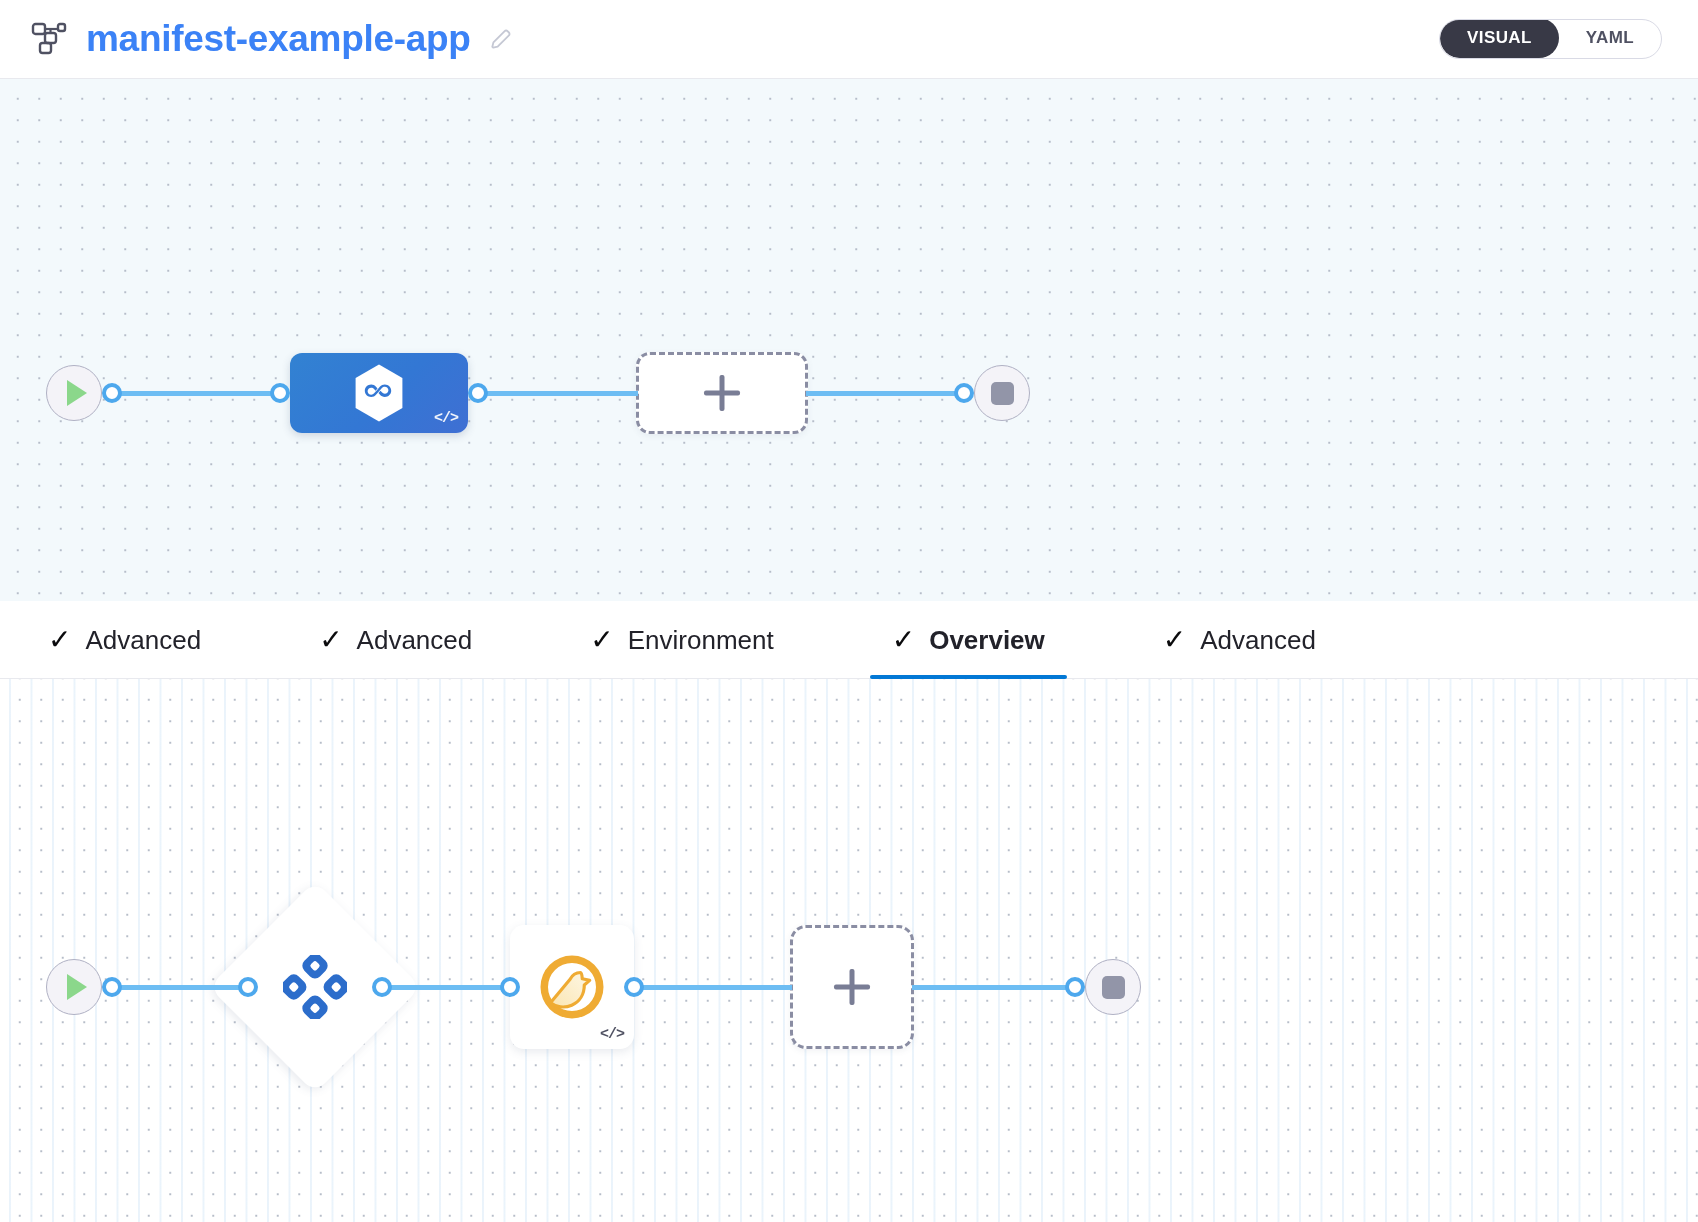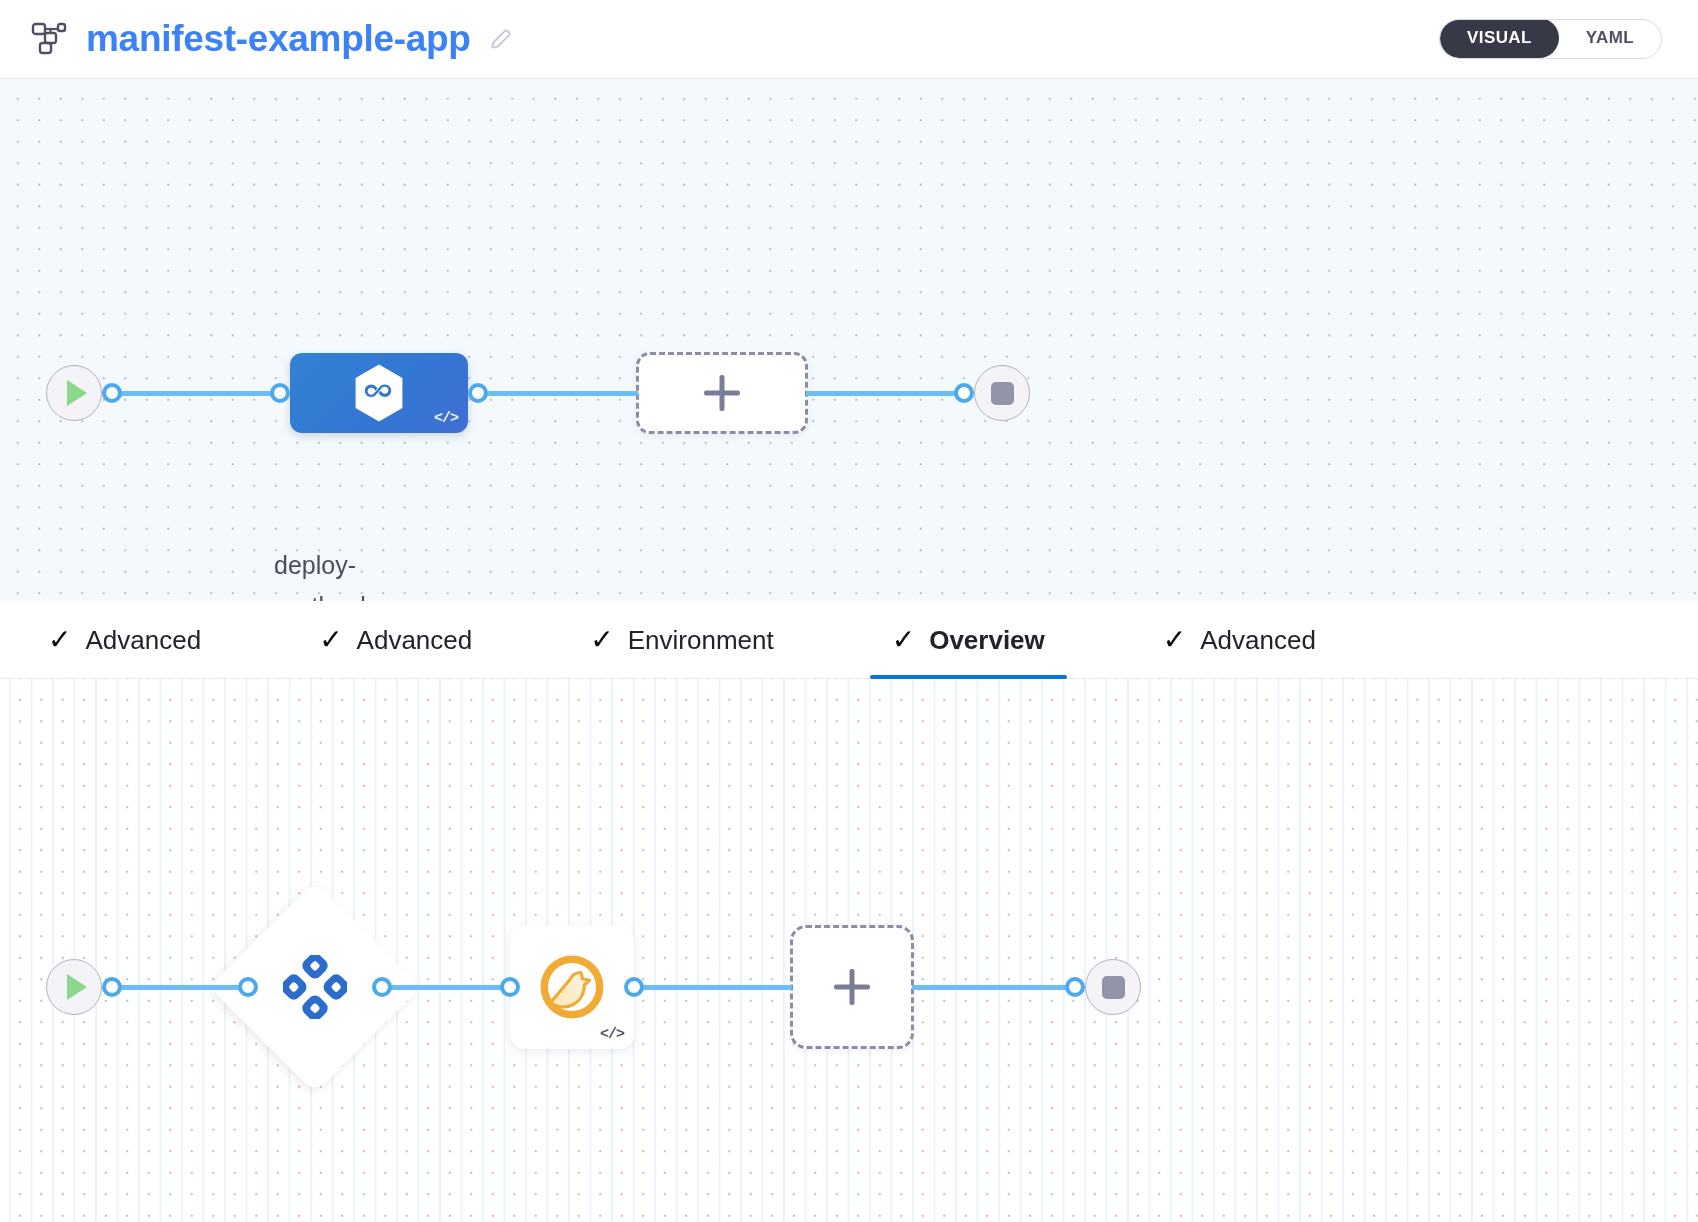--- a/index.html
+++ b/index.html
@@ -361,24 +361,20 @@
         <span class="plus"></span>
       </div>
 
       <div class="link" style="width:150px"></div>
       <div class="port"></div>
       <div class="terminal-node">
         <span class="stop-sq"></span>
       </div>
     </div>
 
-    <div class="node-label lbl-deploy">
-      <div>deploy-</div>
-      <div>guestbook</div>
-    </div>
   </div>
 
   <div class="tabbar">
     <div class="tabs">
       <div class="tab">
         <span class="check">✓</span>
         <span class="tab-label">Advanced</span>
       </div>
       <div class="tab">
         <span class="check">✓</span>

